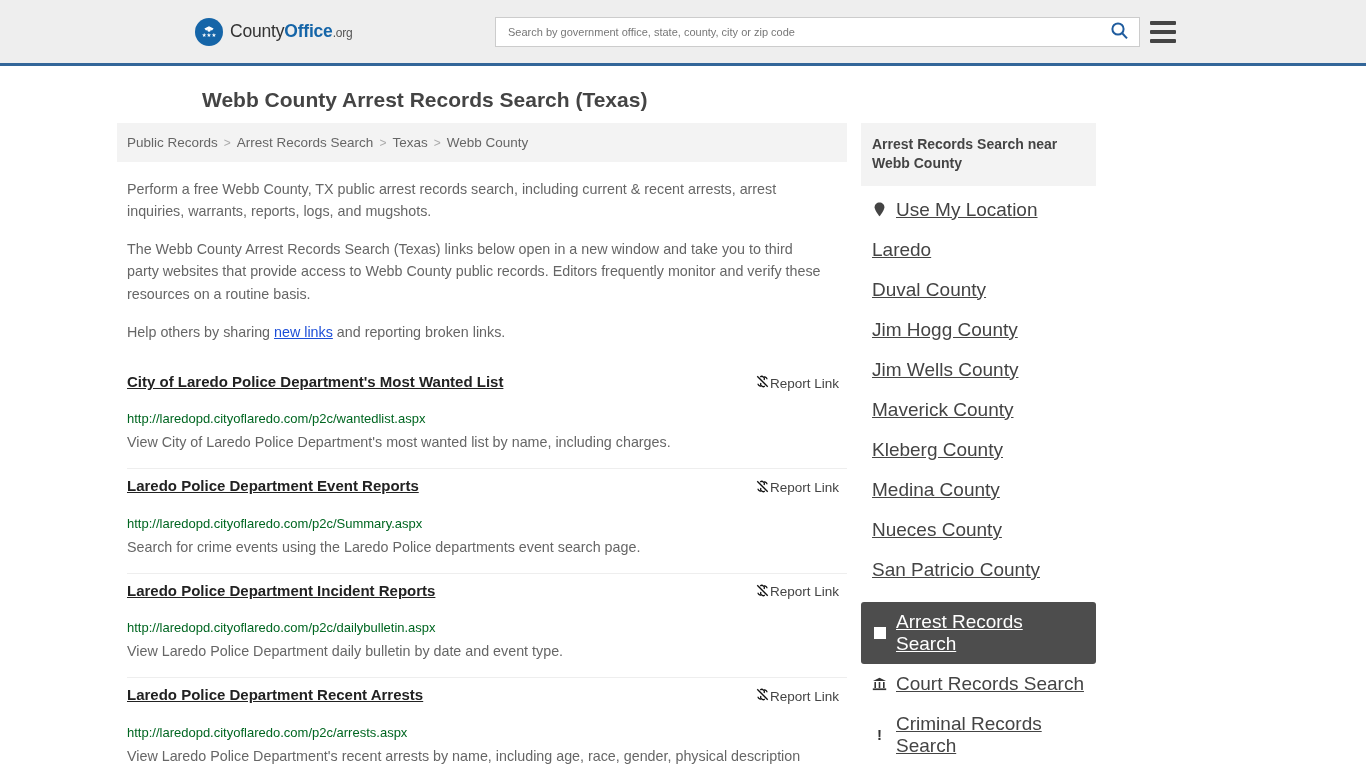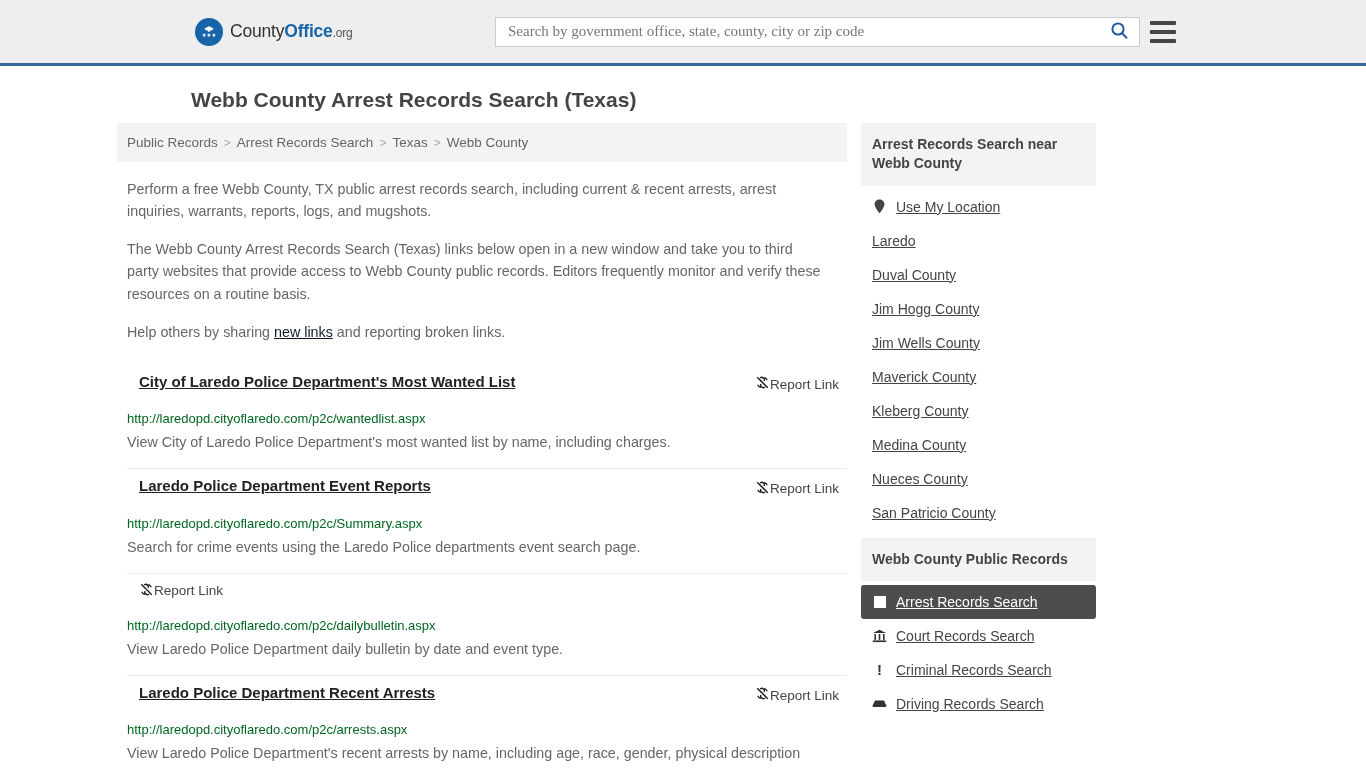--- a/index.html
+++ b/index.html
@@ -56,22 +56,22 @@
     display: flex;
     align-items: center;
     background: #ffffff;
     border: 1px solid #cccccc;
     padding: 0 8px 0 10px;
   }
   .search-input {
     flex: 1;
     border: none;
     outline: none;
-    font-family: Liberation Serif, serif;
-    font-size: 15px;
+    font-family: Liberation Sans, sans-serif;
+    font-size: 11px;
     color: #c2410c;
     background: transparent;
     height: 100%;
   }
   .search-input::placeholder { color: #777777; opacity: 1; }
   .search-btn {
     background: none; border: none; cursor: pointer;
     padding: 0 2px; display: flex; align-items: center;
   }
   .menu-btn {
@@ -89,21 +89,21 @@
   }
 
   
   .page {
     position: relative;
     padding: 0 0 0 0;
   }
   .page-title {
     margin: 0;
     position: absolute;
-    left: 191px; top: 22px;
+    left: 202px; top: 22px;
     font-size: 21px;
     font-weight: bold;
     color: #444444;
   }
   .columns {
     position: absolute;
     top: 57px; left: 0;
     width: 1366px;
     display: flex;
     gap: 14px;
@@ -132,35 +132,34 @@
   
   .intro { padding: 0 0 0 10px; }
   .intro p {
     margin: 16px 16px 0 0;
     font-size: 14.3px;
     line-height: 1.55;
     color: #666666;
     max-width: 700px;
   }
   .intro p a {
-    color: #0f172a;
+    color: #1d4ed8;
     text-decoration: underline;
   }
 
   
   .results { margin-top: 22px; padding-left: 10px; }
   .result {
     border-bottom: 1px solid #eeeeee;
     padding: 6px 0 14px 0;
   }
   .result-head {
     display: flex;
-    align-items: flex-end;
+    align-items: center;
     justify-content: space-between;
-    margin-left: 12px;
   }
   .result-title {
     font-size: 15px;
     font-weight: bold;
     color: #222222;
     text-decoration: underline;
     line-height: 1.5;
   }
   .report-link {
     display: flex;
@@ -199,21 +198,21 @@
   }
   .side-list { padding: 4px 0 0 0; }
   .side-item {
     display: flex;
     align-items: center;
     gap: 9px;
     padding: 9px 11px;
     text-decoration: none;
   }
   .side-item .label {
-    font-size: 14px;
+    font-size: 19px;
     color: #444444;
     text-decoration: underline;
   }
   .side-item.active {
     background: #4d4d4d;
     border-radius: 3px;
   }
   .side-item.active .label { color: #ffffff; }
   .side-ico {
     width: 15px;
@@ -329,20 +328,21 @@
               </span>
               <span>Report Link</span>
             </a>
           </div>
           <a href="#" class="result-url">http://laredopd.cityoflaredo.com/p2c/Summary.aspx</a>
           <p class="result-desc">Search for crime events using the Laredo Police departments event search page.</p>
         </div>
 
         <div class="result">
           <div class="result-head">
+            <a href="#" class="result-title">Laredo Police Department Incident Reports</a>
             <a href="#" class="report-link">
               <span>
                 <svg width="15" height="15" viewBox="0 0 16 16">
                   <path d="M2.4 2.4 L13.6 13.6" stroke="#111" stroke-width="1.4" fill="none"></path>
                   <path d="M5.6 3.2 a2.6 2.6 0 0 1 4 3.2" stroke="#111" stroke-width="1.4" fill="none"></path>
                   <path d="M10.4 12.8 a2.6 2.6 0 0 1 -4 -3.2" stroke="#111" stroke-width="1.4" fill="none"></path>
                   <path d="M12.8 5.6 a2.6 2.6 0 0 0 -3.2 -2.4" stroke="#111" stroke-width="1.4" fill="none"></path>
                   <path d="M3.2 10.4 a2.6 2.6 0 0 0 3.2 2.4" stroke="#111" stroke-width="1.4" fill="none"></path>
                 </svg>
               </span>
@@ -416,21 +416,20 @@
           <a href="#" class="side-item">
             <span class="label">Nueces County</span>
           </a>
           <a href="#" class="side-item">
             <span class="label">San Patricio County</span>
           </a>
         </div>
       </div>
 
       <div class="side-box">
-        <div class="side-header">Webb County Public Records</div>
         <div class="side-list">
 
           <a href="#" class="side-item active">
             <span class="side-ico">
               <span class="sq-icon"></span>
             </span>
             <span class="label">Arrest Records Search</span>
           </a>
 
           <a href="#" class="side-item">

